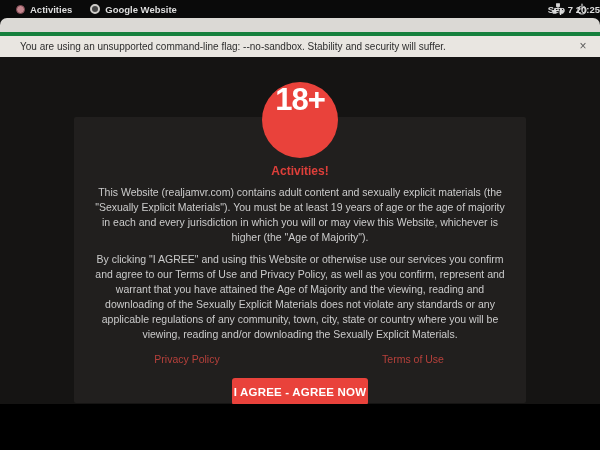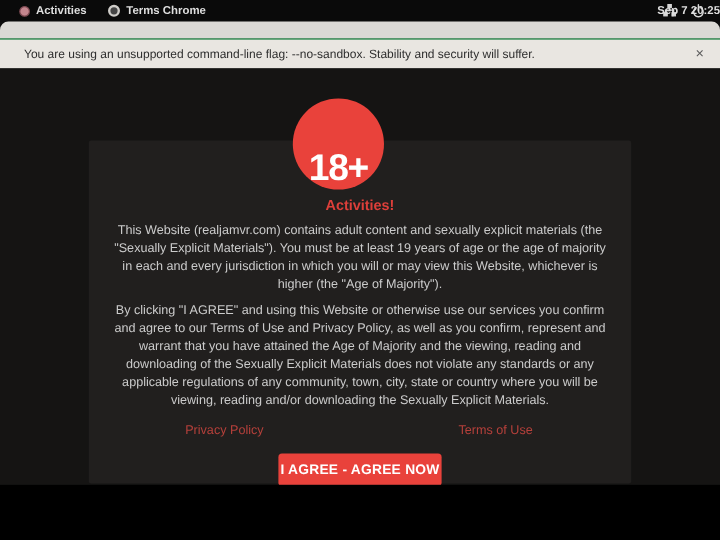--- a/index.html
+++ b/index.html
@@ -22,33 +22,33 @@
   .sys-icon svg { display:block; }
 
   
   .title-bar { position:absolute; top:18px; left:0; width:600px; height:14px;
     background:var(--title-bar-bg,#dbd9d5); border-radius:7px 7px 0 0;
     display:flex; align-items:center; justify-content:center; }
   .title-bar span { font-size:9.5px; font-weight:bold; color:#2e2e2e;margin-top:36px; }
 
   
   .infobar { position:absolute; top:32px; left:0; width:600px; height:25px;
-    background:var(--infobar-bg,#e9e6e1); border-top:1px solid #15803d;
+    background:var(--infobar-bg,#e9e6e1); border-top:4px solid #15803d;
     display:flex; align-items:center; }
   .infobar-msg { font-size:10px; color:#2e2e2e; padding-left:20px; }
   .infobar-close { margin-left:auto; margin-right:10px; width:14px; height:14px;
     font-size:12px; color:#5c5c5c; line-height:13px; text-align:center; cursor:pointer; }
 
   
   .page { position:absolute; top:57px; left:0; width:600px; height:393px;
     background:var(--page-bg,#151413); }
 
-  .age-badge { position:absolute; left:244px; top:25px; width:76px; height:76px;
+  .age-badge { position:absolute; left:262px; top:25px; width:76px; height:76px;
     border-radius:50%; background:var(--accent-red,#e9423b);
-    display:flex; align-items:flex-end; justify-content:center; z-index:2; }
+    display:flex; align-items:flex-start; justify-content:center; z-index:2; }
   .age-badge span { color:#fff; font-size:31px; font-weight:bold; letter-spacing:-1px; }
 
   .modal { position:absolute; left:74px; top:60px; width:452px; height:286px;
     background:var(--panel-bg,#211f1e); border-radius:2px; text-align:center; }
   .modal-heading { margin-top:47px; font-size:12px; font-weight:bold;
     color:var(--heading-red,#de3f3a); }
   .modal p { font-size:10.5px; line-height:15px; color:#cbcbcb; padding:0 16px; }
   .modal .p1 { margin-top:7px; }
   .modal .p2 { margin-top:7px; }
   .modal-links { margin-top:11px; display:flex; }
@@ -65,21 +65,21 @@
 <div class="screen">
 
   <div class="system-bar">
     <div class="sys-left">
       <div class="sys-item">
         <span class="activities-dot"></span>
         <span>Activities</span>
       </div>
       <div class="sys-item">
         <span class="chrome-dot"></span>
-        <span>Terms Chrome</span>
+        <span>Google Website</span>
       </div>
     </div>
     <div class="sys-clock">Sep 7 20:25</div>
     <div class="sys-right">
       <span class="sys-icon">
         <svg width="12" height="12" viewBox="0 0 12 12">
           <g stroke="#d8d8d8" stroke-width="1" fill="#d8d8d8">
             <rect x="4.6" y="0.8" width="2.8" height="2.6"></rect>
             <rect x="1.2" y="7.6" width="2.8" height="2.6"></rect>
             <rect x="8.0" y="7.6" width="2.8" height="2.6"></rect>

